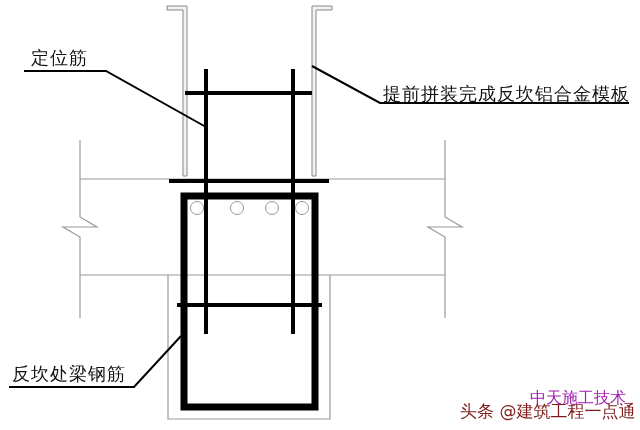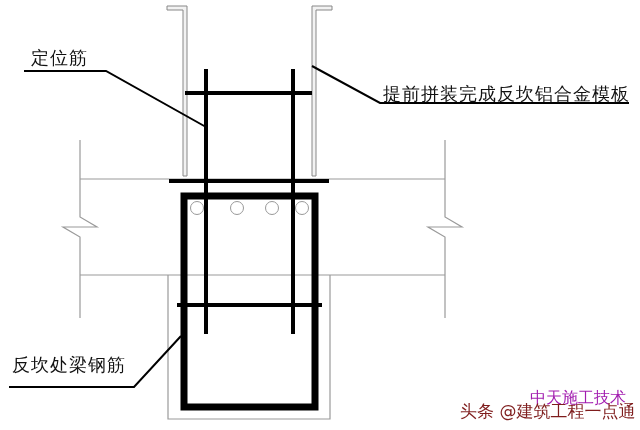--- a/index.html
+++ b/index.html
@@ -51,16 +51,16 @@
 
   <g stroke="#000" stroke-width="2" fill="none">
     <polyline points="24,71 106,71 206,127"></polyline>
     <polyline points="629,103 380,103 312,66"></polyline>
     <polyline points="9,387 134,387 181,336"></polyline>
   </g>
 </svg>
 
 <div class="lbl" style="left:31px; top:46px;">定位筋</div>
 <div class="lbl" style="left:383px; top:82px;">提前拼装完成反坎铝合金模板</div>
-<div class="lbl" style="left:12px; top:353px;">反坎处梁钢筋</div>
+<div class="lbl" style="left:12px; top:362px;">反坎处梁钢筋</div>
 
 <div class="wm-faint" style="left:530px; top:388px;">中天施工技术</div>
 <div class="wm" style="left:460px; top:400px;">头条 @建筑工程一点通</div>
 
 </body></html>

